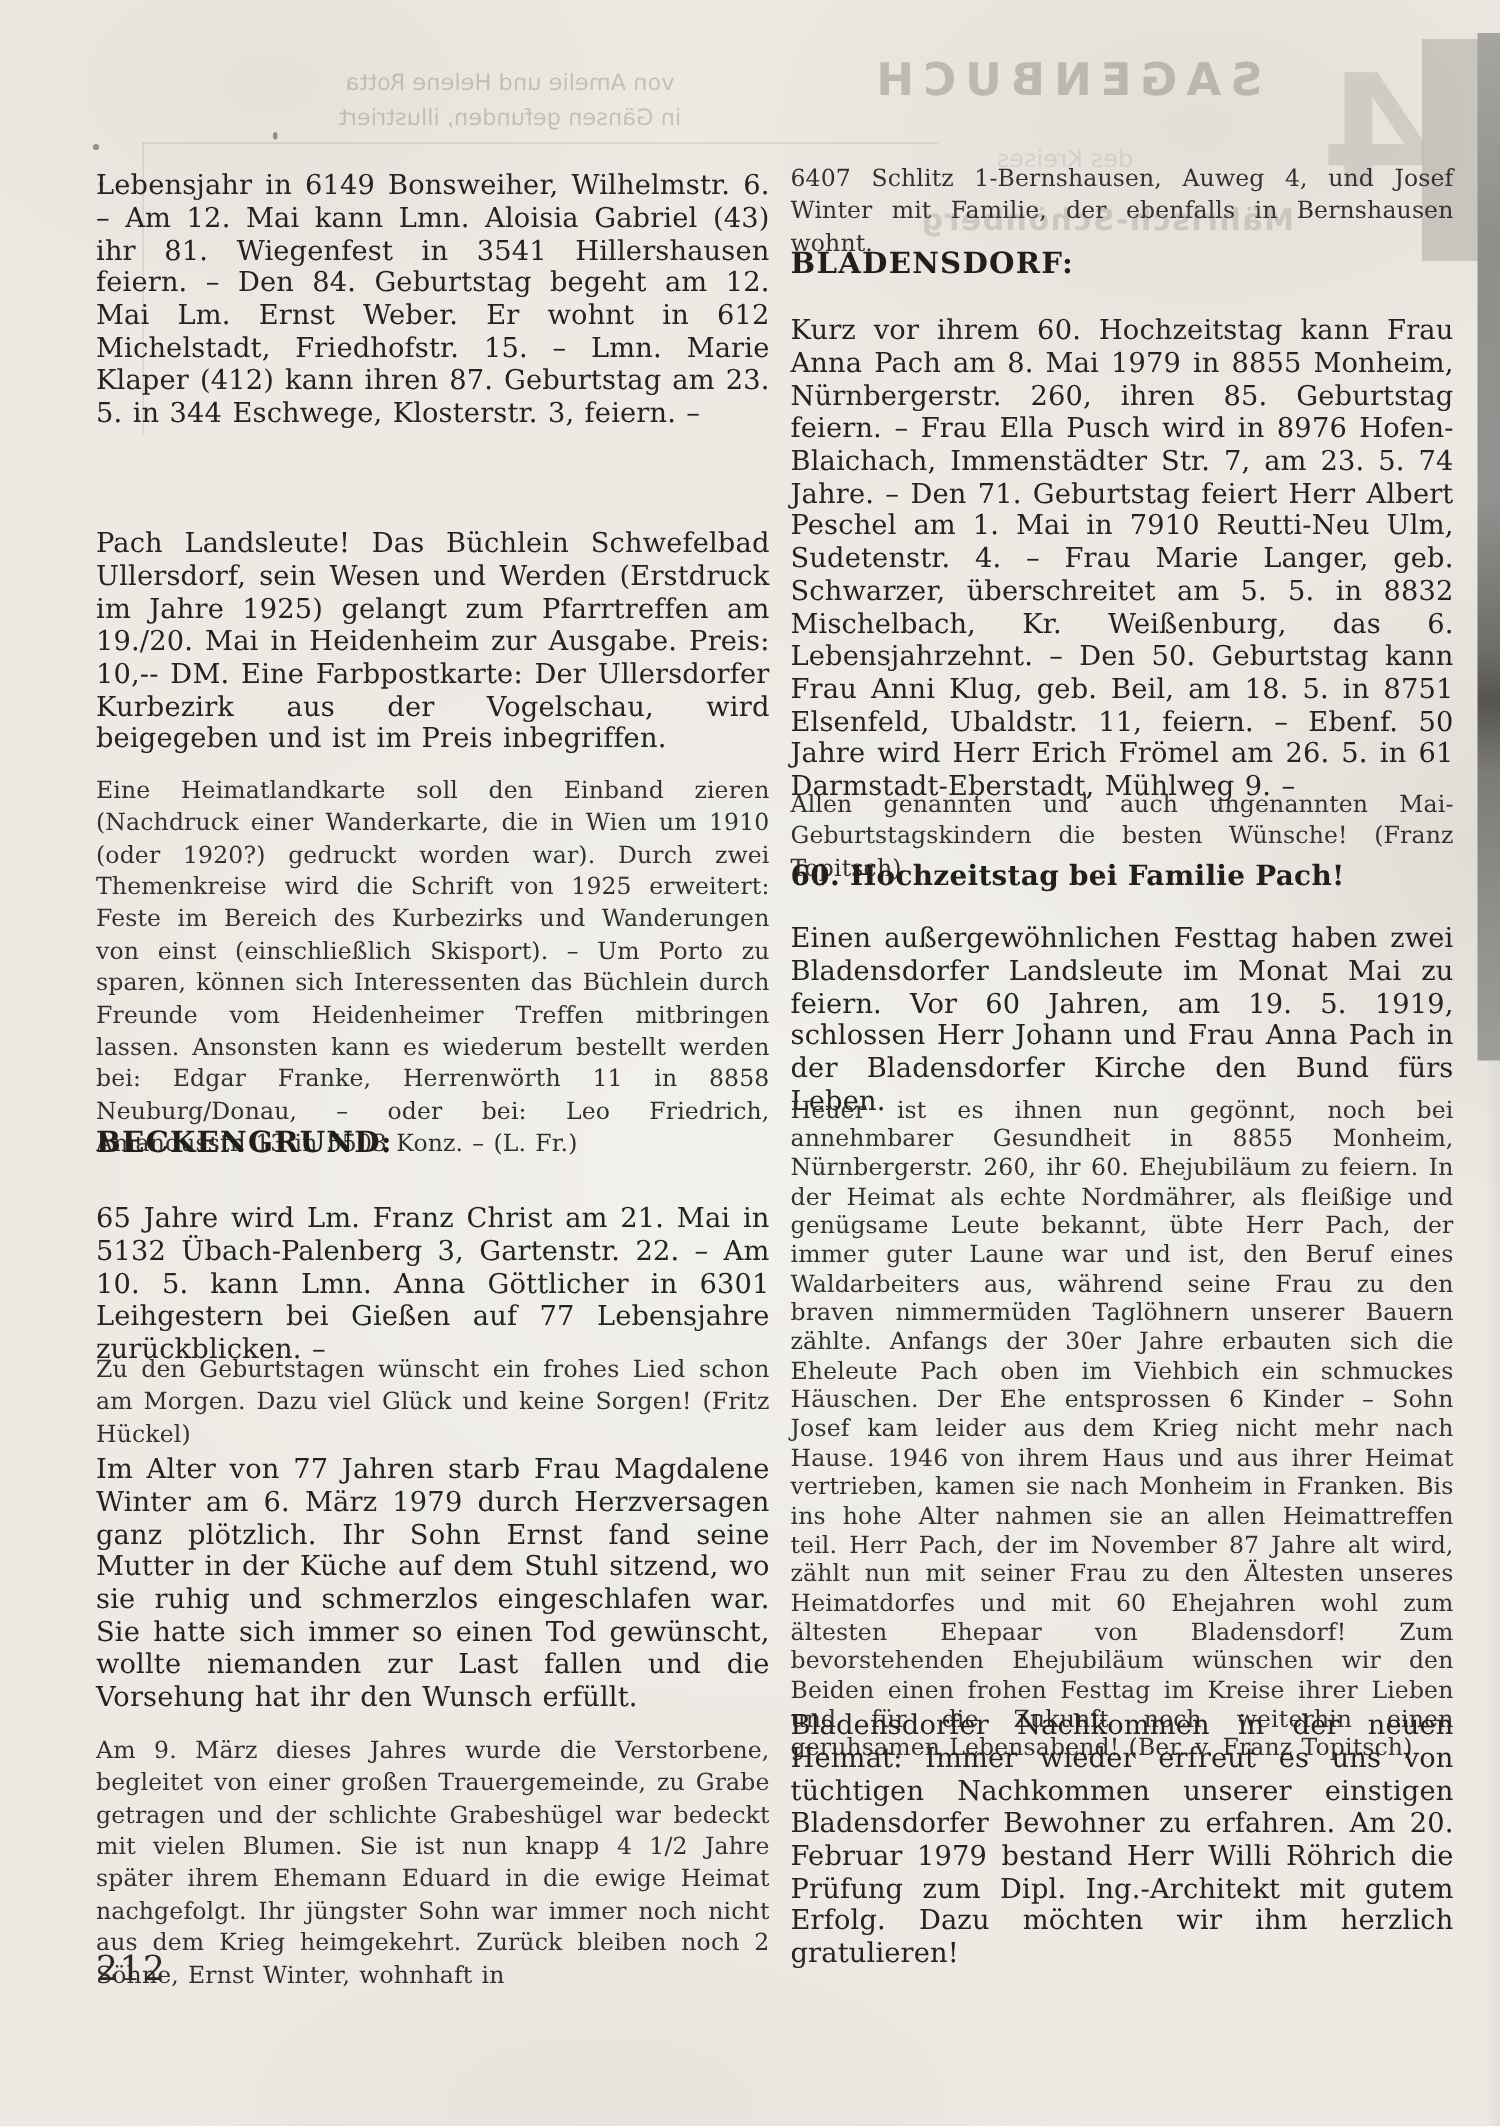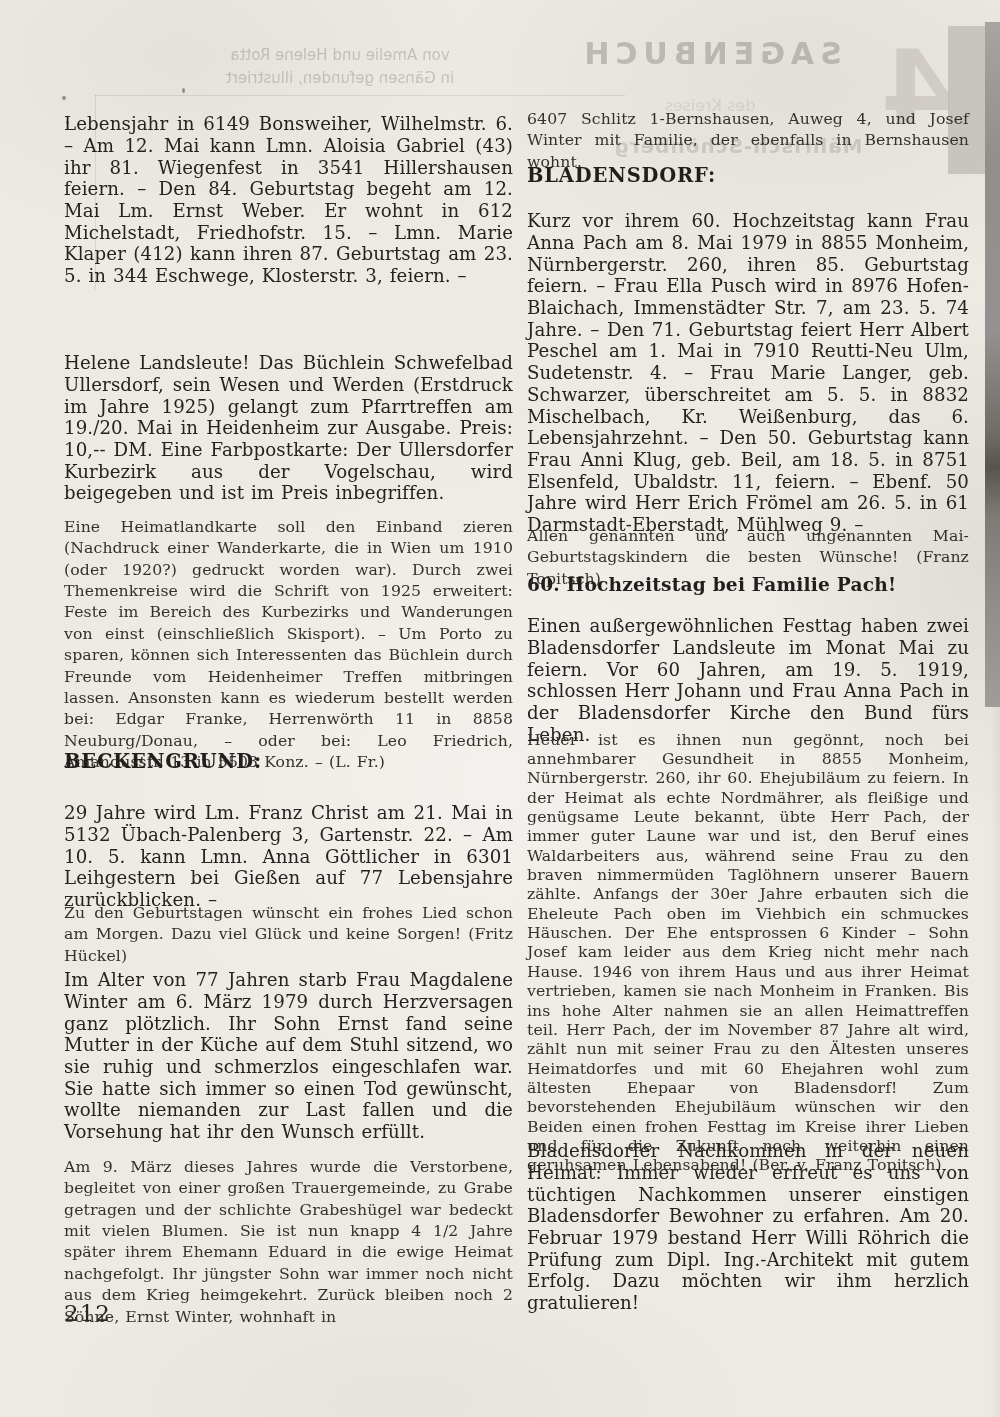--- a/index.html
+++ b/index.html
@@ -143,27 +143,27 @@
 
   <div class="edge-shadow"></div>
   <div class="edge-shadow-lower"></div>
   <div class="speck" style="left:62px;top:96px;width:4px;height:4px;"></div>
   <div class="speck" style="left:66px;top:121px;width:3px;height:3px;"></div>
   <div class="speck" style="left:182px;top:88px;width:3px;height:5px;"></div>
 
   <p class="block para-main" style="left:64px;top:95px;"><span>Lebensjahr in 6149 Bonsweiher, Wilhelmstr. 6. – Am 12. Mai kann Lmn. </span><b>Aloisia Gabriel</b><span> (43) ihr 81. Wiegenfest in 3541 Hillershausen feiern. – Den 84. Geburtstag begeht am 12. Mai Lm. </span><b>Ernst Weber.</b><span> Er wohnt in 612 Michelstadt, Friedhofstr. 15. – Lmn. </span><b>Marie Klaper</b><span> (412) kann ihren 87. Geburtstag am 23. 5. in 344 Eschwege, Klosterstr. 3, feiern. –</span></p>
 
 
-  <p class="block para-main" style="left:64px;top:334px;"><span>Helene Landsleute! Das Büchlein </span><b>Schwefelbad Ullersdorf,</b><span> sein Wesen und Werden (Erstdruck im Jahre 1925) gelangt zum Pfarrtreffen am 19./20. Mai in Heidenheim zur Ausgabe. Preis: 10,-- DM. Eine Farbpostkarte: Der Ullersdorfer Kurbezirk aus der Vogelschau, wird beigegeben und ist im Preis inbegriffen.</span></p>
+  <p class="block para-main" style="left:64px;top:334px;"><span>Pach Landsleute! Das Büchlein </span><b>Schwefelbad Ullersdorf,</b><span> sein Wesen und Werden (Erstdruck im Jahre 1925) gelangt zum Pfarrtreffen am 19./20. Mai in Heidenheim zur Ausgabe. Preis: 10,-- DM. Eine Farbpostkarte: Der Ullersdorfer Kurbezirk aus der Vogelschau, wird beigegeben und ist im Preis inbegriffen.</span></p>
 
   <p class="block para-small" style="left:64px;top:500px;">Eine Heimatlandkarte soll den Einband zieren (Nachdruck einer Wanderkarte, die in Wien um 1910 (oder 1920?) gedruckt worden war). Durch zwei Themenkreise wird die Schrift von 1925 erweitert: Feste im Bereich des Kurbezirks und Wanderungen von einst (einschließlich Skisport). – Um Porto zu sparen, können sich Interessenten das Büchlein durch Freunde vom Heidenheimer Treffen mitbringen lassen. Ansonsten kann es wiederum bestellt werden bei: Edgar Franke, Herrenwörth 11 in 8858 Neuburg/Donau, – oder bei: Leo Friedrich, Amandusstr. 13 in 5503 Konz. – (L. Fr.)</p>
 
   <h2 class="heading" style="left:64px;top:750px;margin:0;">BECKENGRUND:</h2>
 
-  <p class="block para-main" style="left:64px;top:784px;"><span>29 Jahre wird Lm. </span><b>Franz Christ</b><span> am 21. Mai in 5132 Übach-Palenberg 3, Gartenstr. 22. – Am 10. 5. kann Lmn. </span><b>Anna Göttlicher</b><span> in 6301 Leihgestern bei Gießen auf 77 Lebensjahre zurückblicken. –</span></p>
+  <p class="block para-main" style="left:64px;top:784px;"><span>65 Jahre wird Lm. </span><b>Franz Christ</b><span> am 21. Mai in 5132 Übach-Palenberg 3, Gartenstr. 22. – Am 10. 5. kann Lmn. </span><b>Anna Göttlicher</b><span> in 6301 Leihgestern bei Gießen auf 77 Lebensjahre zurückblicken. –</span></p>
 
   <p class="block para-small" style="left:64px;top:886px;">Zu den Geburtstagen wünscht ein frohes Lied schon am Morgen. Dazu viel Glück und keine Sorgen! (Fritz Hückel)</p>
 
   <p class="block para-main" style="left:64px;top:951px;"><span>Im Alter von 77 Jahren starb Frau </span><b>Magdalene Winter</b><span> am 6. März 1979 durch Herzversagen ganz plötzlich. Ihr Sohn Ernst fand seine Mutter in der Küche auf dem Stuhl sitzend, wo sie ruhig und schmerzlos eingeschlafen war. Sie hatte sich immer so einen Tod gewünscht, wollte niemanden zur Last fallen und die Vorsehung hat ihr den Wunsch erfüllt.</span></p>
 
   <p class="block para-small" style="left:64px;top:1140px;">Am 9. März dieses Jahres wurde die Verstorbene, begleitet von einer großen Trauergemeinde, zu Grabe getragen und der schlichte Grabeshügel war bedeckt mit vielen Blumen. Sie ist nun knapp 4 1/2 Jahre später ihrem Ehemann Eduard in die ewige Heimat nachgefolgt. Ihr jüngster Sohn war immer noch nicht aus dem Krieg heimgekehrt. Zurück bleiben noch 2 Söhne, Ernst Winter, wohnhaft in</p>
 
   <div class="page-number" style="left:64px;top:1300px;">212</div>
 
   <p class="block para-small col-right" style="left:527px;top:92px;">6407 Schlitz 1-Bernshausen, Auweg 4, und Josef Winter mit Familie, der ebenfalls in Bernshausen wohnt.</p>

